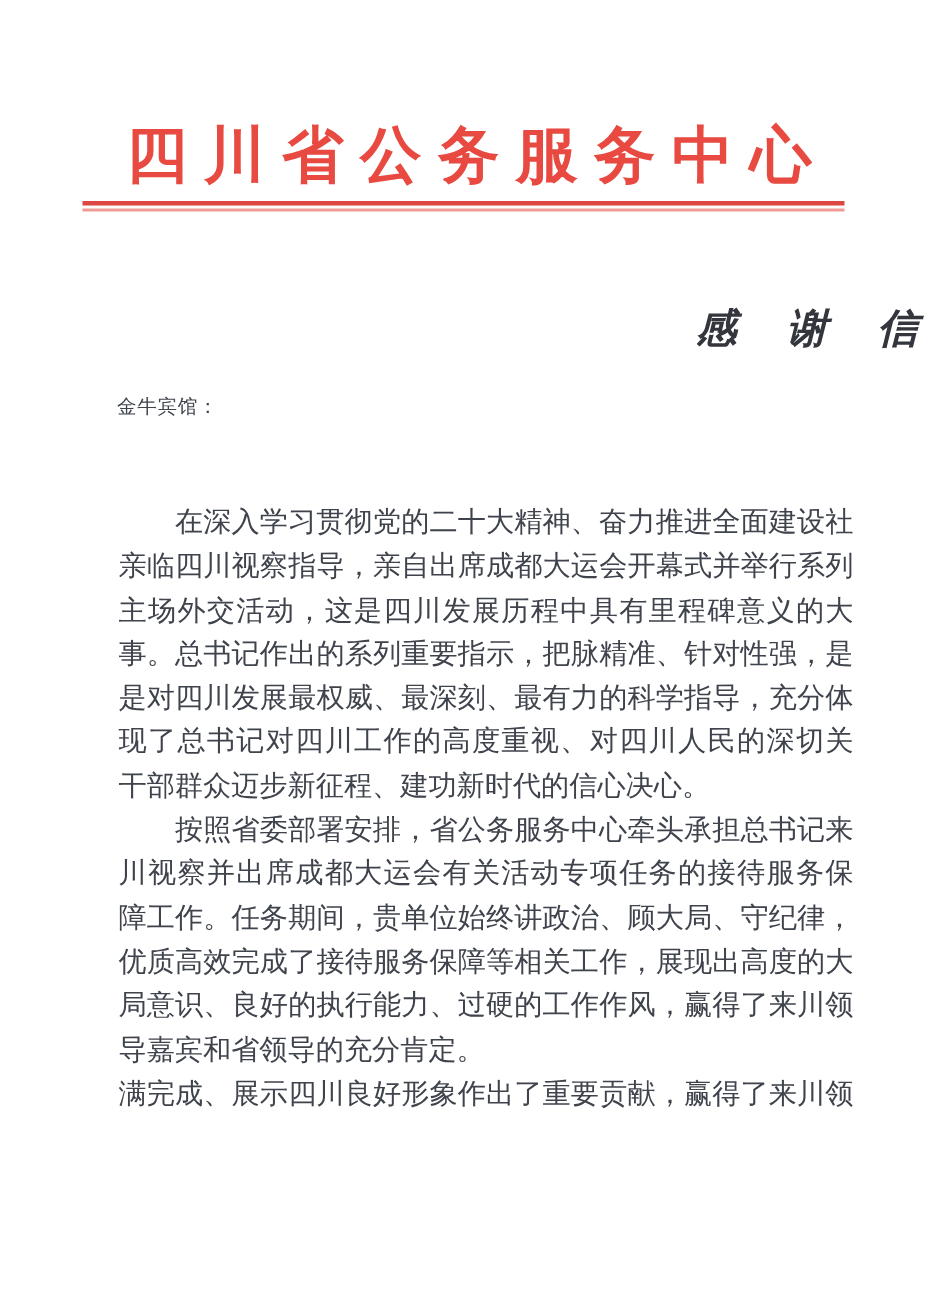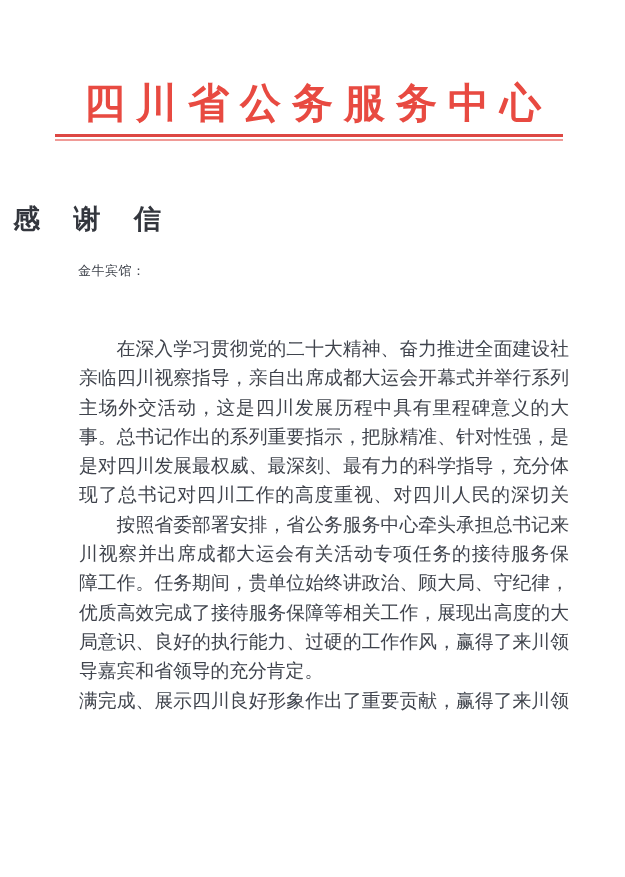--- a/index.html
+++ b/index.html
@@ -21,28 +21,29 @@
     color:#e84a41;
     white-space:nowrap;
   }
   .rule{position:absolute;}
   .rule-top-thick{top:134px;left:55px;width:508px;height:3px;background:#dd4743;}
   .rule-top-thin{top:139px;left:55px;width:508px;height:1.5px;background:#f09a96;}
   .rule-bottom-thin{top:806.5px;left:46px;width:508px;height:1.5px;background:#f09a96;}
   .rule-bottom-thick{top:810px;left:46px;width:508px;height:3px;background:#dd4743;}
   .doc-title{
     position:absolute;top:201px;left:0;width:625px;
-    text-align:left;
+    text-align:right;
     font-family:"Liberation Sans","DejaVu Sans",sans-serif;
     font-weight:bold;
     font-size:27px;
     letter-spacing:13px;
     text-indent:13px;
     color:#33363d;
     white-space:nowrap;
+    font-style:italic;
   }
   .salutation{
     position:absolute;top:262px;left:78px;
     font-size:13px;
     color:#3f434c;
     letter-spacing:0.5px;
   }
   .body-text{
     position:absolute;top:294px;left:79px;width:490px;
     font-size:18.8px;
@@ -78,20 +79,21 @@
 
   <div class="salutation">金牛宾馆：</div>
 
   <div class="body-text">
     <div class="line indent">在深入学习贯彻党的二十大精神、奋力推进全面建设社</div>
     <div class="line">亲临四川视察指导，亲自出席成都大运会开幕式并举行系列</div>
     <div class="line">主场外交活动，这是四川发展历程中具有里程碑意义的大</div>
     <div class="line">事。总书记作出的系列重要指示，把脉精准、针对性强，是</div>
     <div class="line">是对四川发展最权威、最深刻、最有力的科学指导，充分体</div>
     <div class="line">现了总书记对四川工作的高度重视、对四川人民的深切关</div>
+    <div class="line para-end">干部群众迈步新征程、建功新时代的信心决心。</div>
     <div class="line indent">按照省委部署安排，省公务服务中心牵头承担总书记来</div>
     <div class="line">川视察并出席成都大运会有关活动专项任务的接待服务保</div>
     <div class="line">障工作。任务期间，贵单位始终讲政治、顾大局、守纪律，</div>
     <div class="line">优质高效完成了接待服务保障等相关工作，展现出高度的大</div>
     <div class="line">局意识、良好的执行能力、过硬的工作作风，赢得了来川领</div>
     <div class="line para-end">导嘉宾和省领导的充分肯定。</div>
     <div class="line">满完成、展示四川良好形象作出了重要贡献，赢得了来川领</div>
   </div>
 
   <div class="rule rule-bottom-thin"></div>

